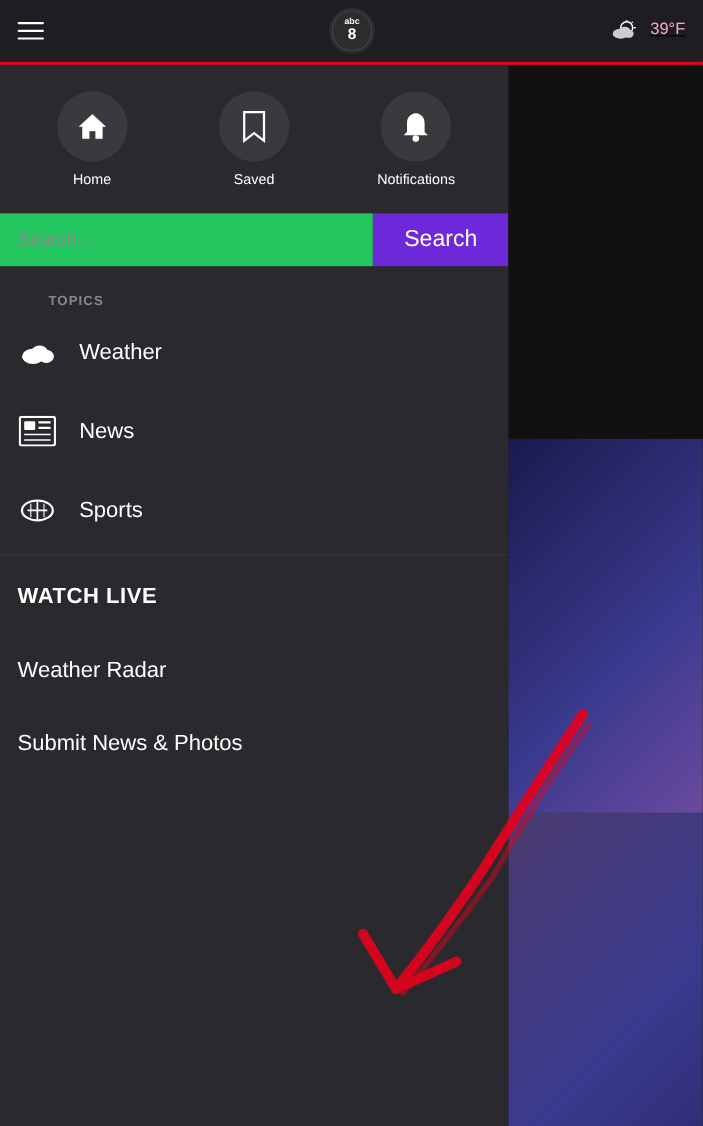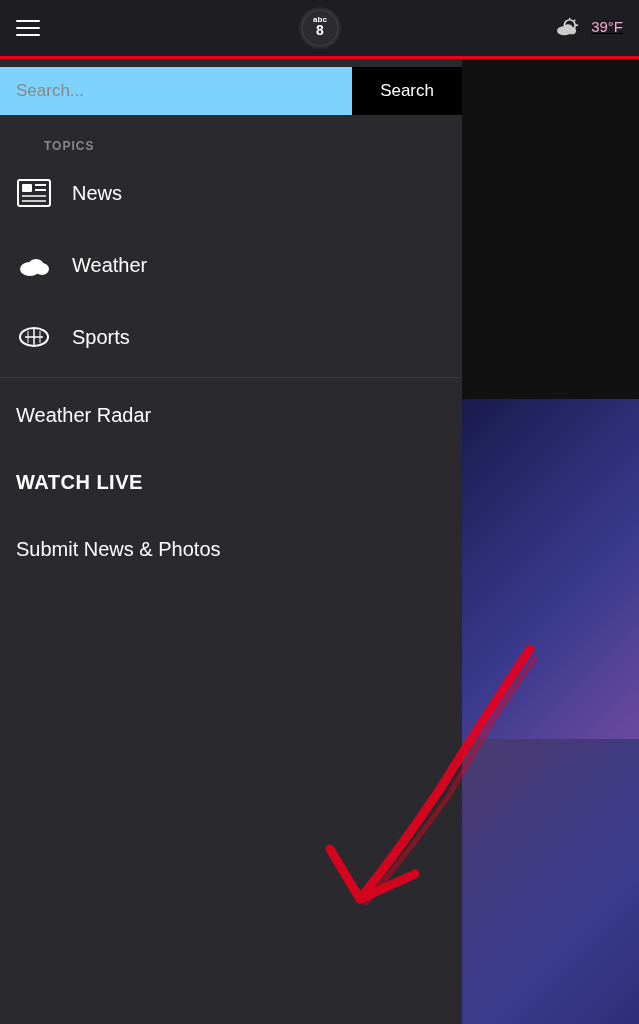--- a/index.html
+++ b/index.html
@@ -120,35 +120,35 @@
     }
 
     
     .search-bar {
       display: flex;
       margin: 8px 0 16px;
       height: 48px;
     }
     .search-input {
       flex: 1;
-      background: #7dd3fc;
+      background: #22c55e;
       border: none;
       padding: 0 16px;
       font-size: 17px;
       color: #333;
       outline: none;
     }
     .search-input::placeholder {
       color: #888;
     }
     .search-button {
-      background: #000000;
+      background: #6d28d9;
       border: none;
       color: white;
-      font-size: 17px;
+      font-size: 21px;
       font-weight: 500;
       padding: 0 28px;
       cursor: pointer;
       white-space: nowrap;
     }
 
     
     .section-label {
       color: #888;
       font-size: 12px;
@@ -277,75 +277,102 @@
     <span>39°F</span>
   </div>
 </div>
 
 <div class="red-line"></div>
 
 <div class="main-area">
 
   <div class="sidebar">
 
+    <div class="nav-icons-row">
+      <div class="nav-icon-item">
+        <div class="nav-icon-circle">
+          <svg width="28" height="28" viewBox="0 0 28 28">
+            <path d="M14 3 L2 14 L5 14 L5 25 L11 25 L11 18 L17 18 L17 25 L23 25 L23 14 L26 14 Z" fill="white" stroke="white" stroke-width="0.5"></path>
+          </svg>
+        </div>
+        <span class="nav-icon-label">Home</span>
+      </div>
+      <div class="nav-icon-item">
+        <div class="nav-icon-circle">
+          <svg width="24" height="30" viewBox="0 0 24 30">
+            <path d="M3 2 L21 2 L21 28 L12 21 L3 28 Z" fill="none" stroke="white" stroke-width="2"></path>
+          </svg>
+        </div>
+        <span class="nav-icon-label">Saved</span>
+      </div>
+      <div class="nav-icon-item">
+        <div class="nav-icon-circle">
+          <svg width="26" height="30" viewBox="0 0 26 30">
+            <path d="M13 1 C13 1 13 3 13 3 C8 3.5 5 7 5 12 L5 20 L2 23 L24 23 L21 20 L21 12 C21 7 18 3.5 13 3 Z" fill="white"></path>
+            <ellipse cx="13" cy="26" rx="3" ry="3" fill="white"></ellipse>
+          </svg>
+        </div>
+        <span class="nav-icon-label">Notifications</span>
+      </div>
+    </div>
 
     <div class="search-bar">
       <input type="text" class="search-input" placeholder="Search..." style="">
       <button class="search-button">Search</button>
     </div>
 
     <div class="section-label">TOPICS</div>
+
+    <div class="menu-item">
+      <div class="menu-item-icon">
+        <svg width="36" height="24" viewBox="0 0 36 24">
+          <ellipse cx="14" cy="16" rx="10" ry="7" fill="white"></ellipse>
+          <ellipse cx="20" cy="13" rx="8" ry="7" fill="white"></ellipse>
+          <ellipse cx="26" cy="16" rx="7" ry="6" fill="white"></ellipse>
+        </svg>
+      </div>
+      <span class="menu-item-label">Weather</span>
+    </div>
 
     <div class="menu-item">
       <div class="menu-item-icon">
         <svg width="34" height="28" viewBox="0 0 34 28">
           <rect x="1" y="1" width="32" height="26" rx="2" fill="none" stroke="white" stroke-width="2"></rect>
           <rect x="5" y="5" width="10" height="8" rx="1" fill="white"></rect>
           <line x1="18" y1="6" x2="29" y2="6" stroke="white" stroke-width="2"></line>
           <line x1="18" y1="11" x2="29" y2="11" stroke="white" stroke-width="2"></line>
           <line x1="5" y1="17" x2="29" y2="17" stroke="white" stroke-width="1.5"></line>
           <line x1="5" y1="22" x2="29" y2="22" stroke="white" stroke-width="1.5"></line>
         </svg>
       </div>
       <span class="menu-item-label">News</span>
     </div>
 
     <div class="menu-item">
       <div class="menu-item-icon">
-        <svg width="36" height="24" viewBox="0 0 36 24">
-          <ellipse cx="14" cy="16" rx="10" ry="7" fill="white"></ellipse>
-          <ellipse cx="20" cy="13" rx="8" ry="7" fill="white"></ellipse>
-          <ellipse cx="26" cy="16" rx="7" ry="6" fill="white"></ellipse>
-        </svg>
-      </div>
-      <span class="menu-item-label">Weather</span>
-    </div>
-
-    <div class="menu-item">
-      <div class="menu-item-icon">
         <svg width="32" height="22" viewBox="0 0 32 22">
           <ellipse cx="16" cy="11" rx="14" ry="9" fill="none" stroke="white" stroke-width="2"></ellipse>
           <line x1="16" y1="2" x2="16" y2="20" stroke="white" stroke-width="1.5"></line>
           <line x1="10" y1="5" x2="10" y2="17" stroke="white" stroke-width="1"></line>
           <line x1="22" y1="5" x2="22" y2="17" stroke="white" stroke-width="1"></line>
           <line x1="7" y1="11" x2="25" y2="11" stroke="white" stroke-width="1.5"></line>
         </svg>
       </div>
       <span class="menu-item-label">Sports</span>
     </div>
 
     <div class="divider"></div>
 
 
+    <div class="more-item watch-live">
+      <div class="more-item-label">WATCH LIVE</div>
+    </div>
+
     <div class="more-item">
       <div class="more-item-label">Weather Radar</div>
-    </div>
-
-    <div class="more-item watch-live">
-      <div class="more-item-label">WATCH LIVE</div>
     </div>
 
     <div class="more-item">
       <div class="more-item-label">Submit News &amp; Photos</div>
     </div>
 
   </div>
 
   <div class="right-content">
     <div class="right-bg-block right-bg-top"></div>

